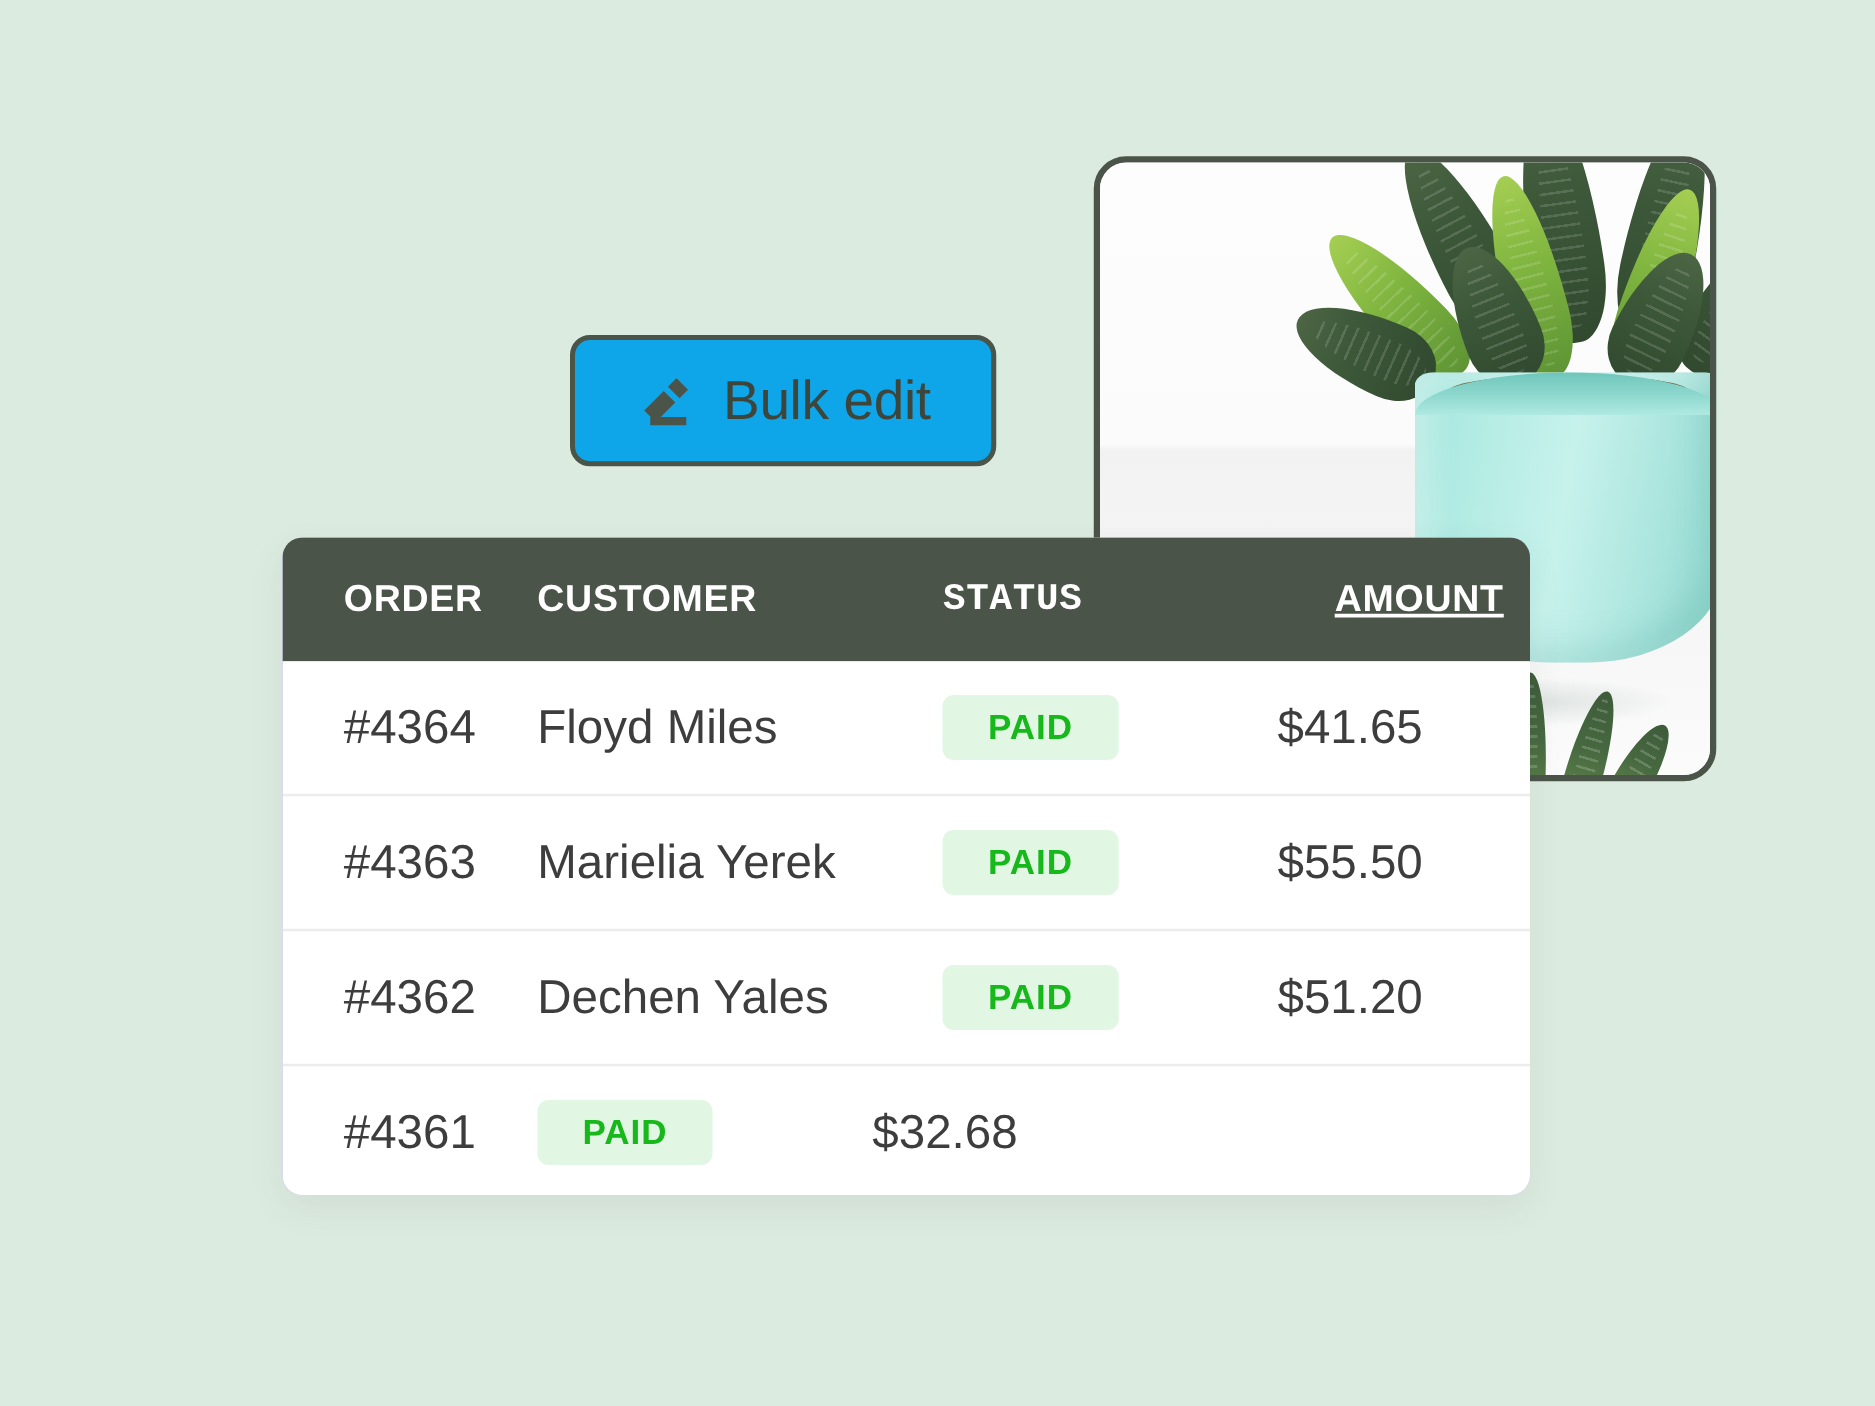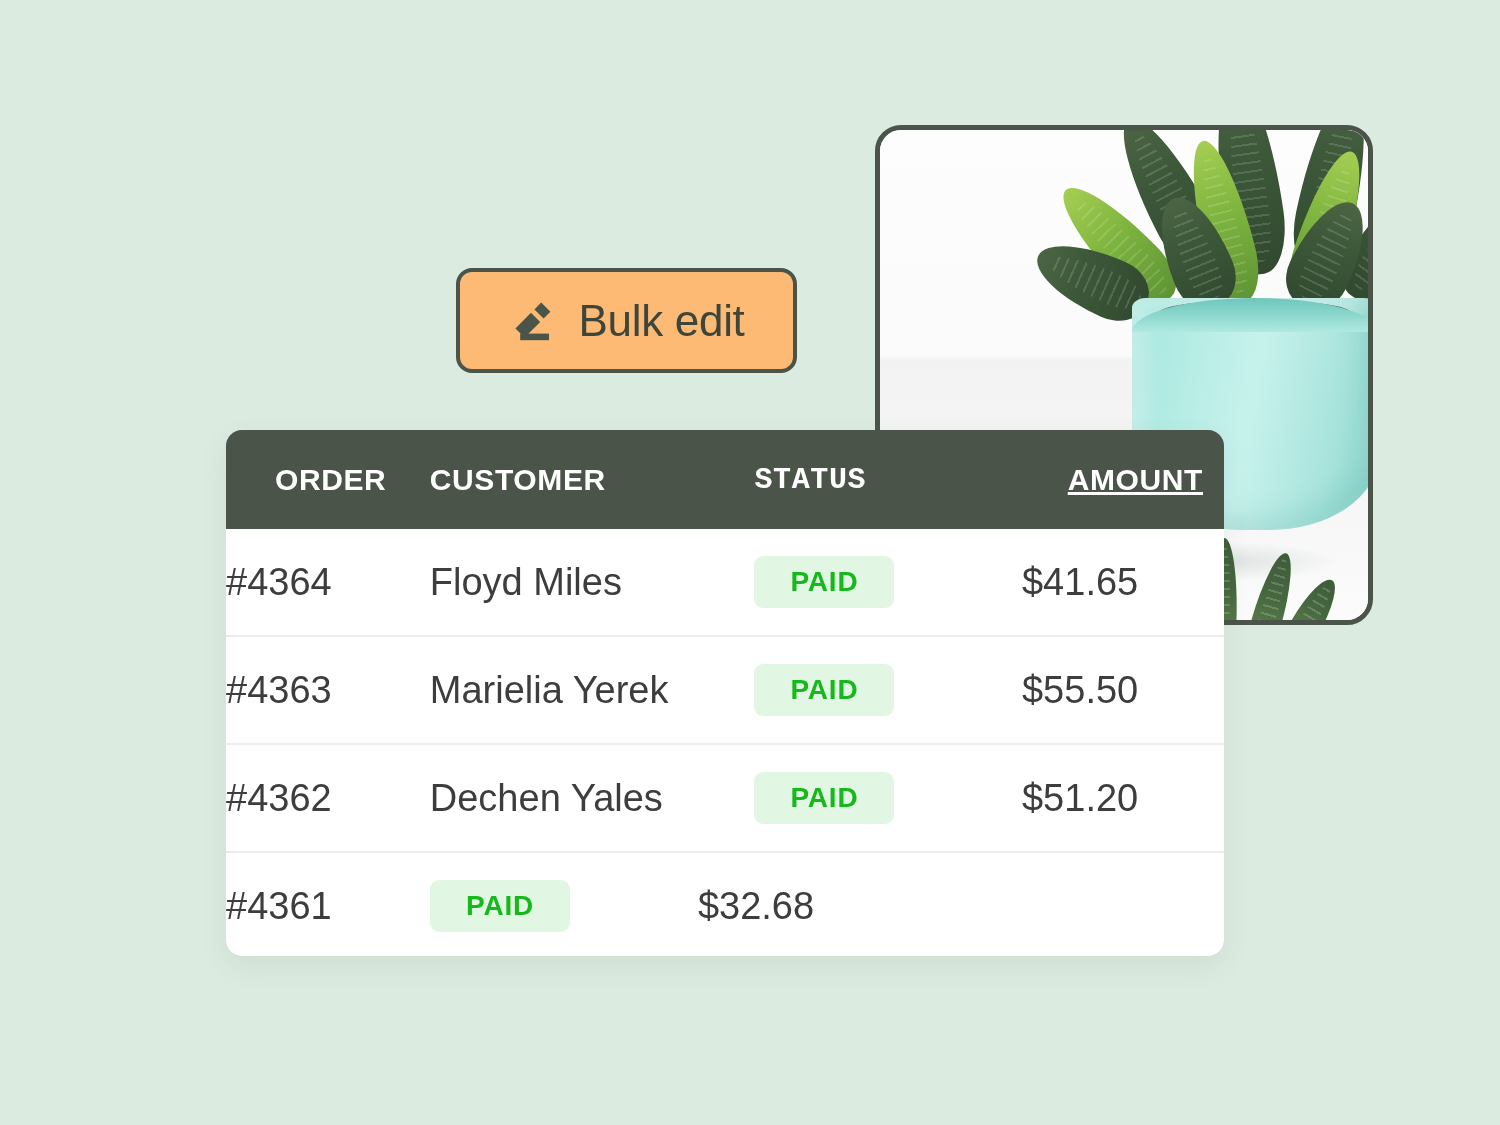--- a/index.html
+++ b/index.html
@@ -23,21 +23,21 @@
   }
 
   
   .bulk-edit-btn {
     position: absolute;
     left: 456px;
     top: 268px;
     width: 341px;
     height: 105px;
     box-sizing: border-box;
-    background: #fdba74;
+    background: #0ea5e9;
     border: 4px solid #4b5448;
     border-radius: 16px;
     display: flex;
     align-items: center;
     justify-content: center;
     gap: 22px;
     cursor: pointer;
   }
   .bulk-edit-icon {
     width: 48px;
@@ -203,21 +203,21 @@
   }
   .order-row.first { border-top: none; }
   .order-row .td {
     font-size: 38px;
     color: #3d3d3d;
     font-weight: 400;
     white-space: nowrap;
   }
 
   
-  .col-order    { width: 204px; box-sizing: border-box; }
+  .col-order    { width: 204px; padding-left: 49px; box-sizing: border-box; }
   .col-customer { width: 325px; box-sizing: border-box; }
   .col-status   { width: 230px; box-sizing: border-box; display: flex; }
   .col-amount   { width: 240px; box-sizing: border-box; text-align: center; padding-right: 48px; }
 
   .head-order    { padding-left: 49px; width: 204px; box-sizing: border-box; }
   .head-customer { width: 325px; box-sizing: border-box; }
   .head-status   { width: 230px; box-sizing: border-box; font-family: Liberation Mono, monospace; }
   .head-amount   { width: 240px; box-sizing: border-box; text-align: right; padding-right: 21px; text-decoration: underline; }
 
   .badge {

